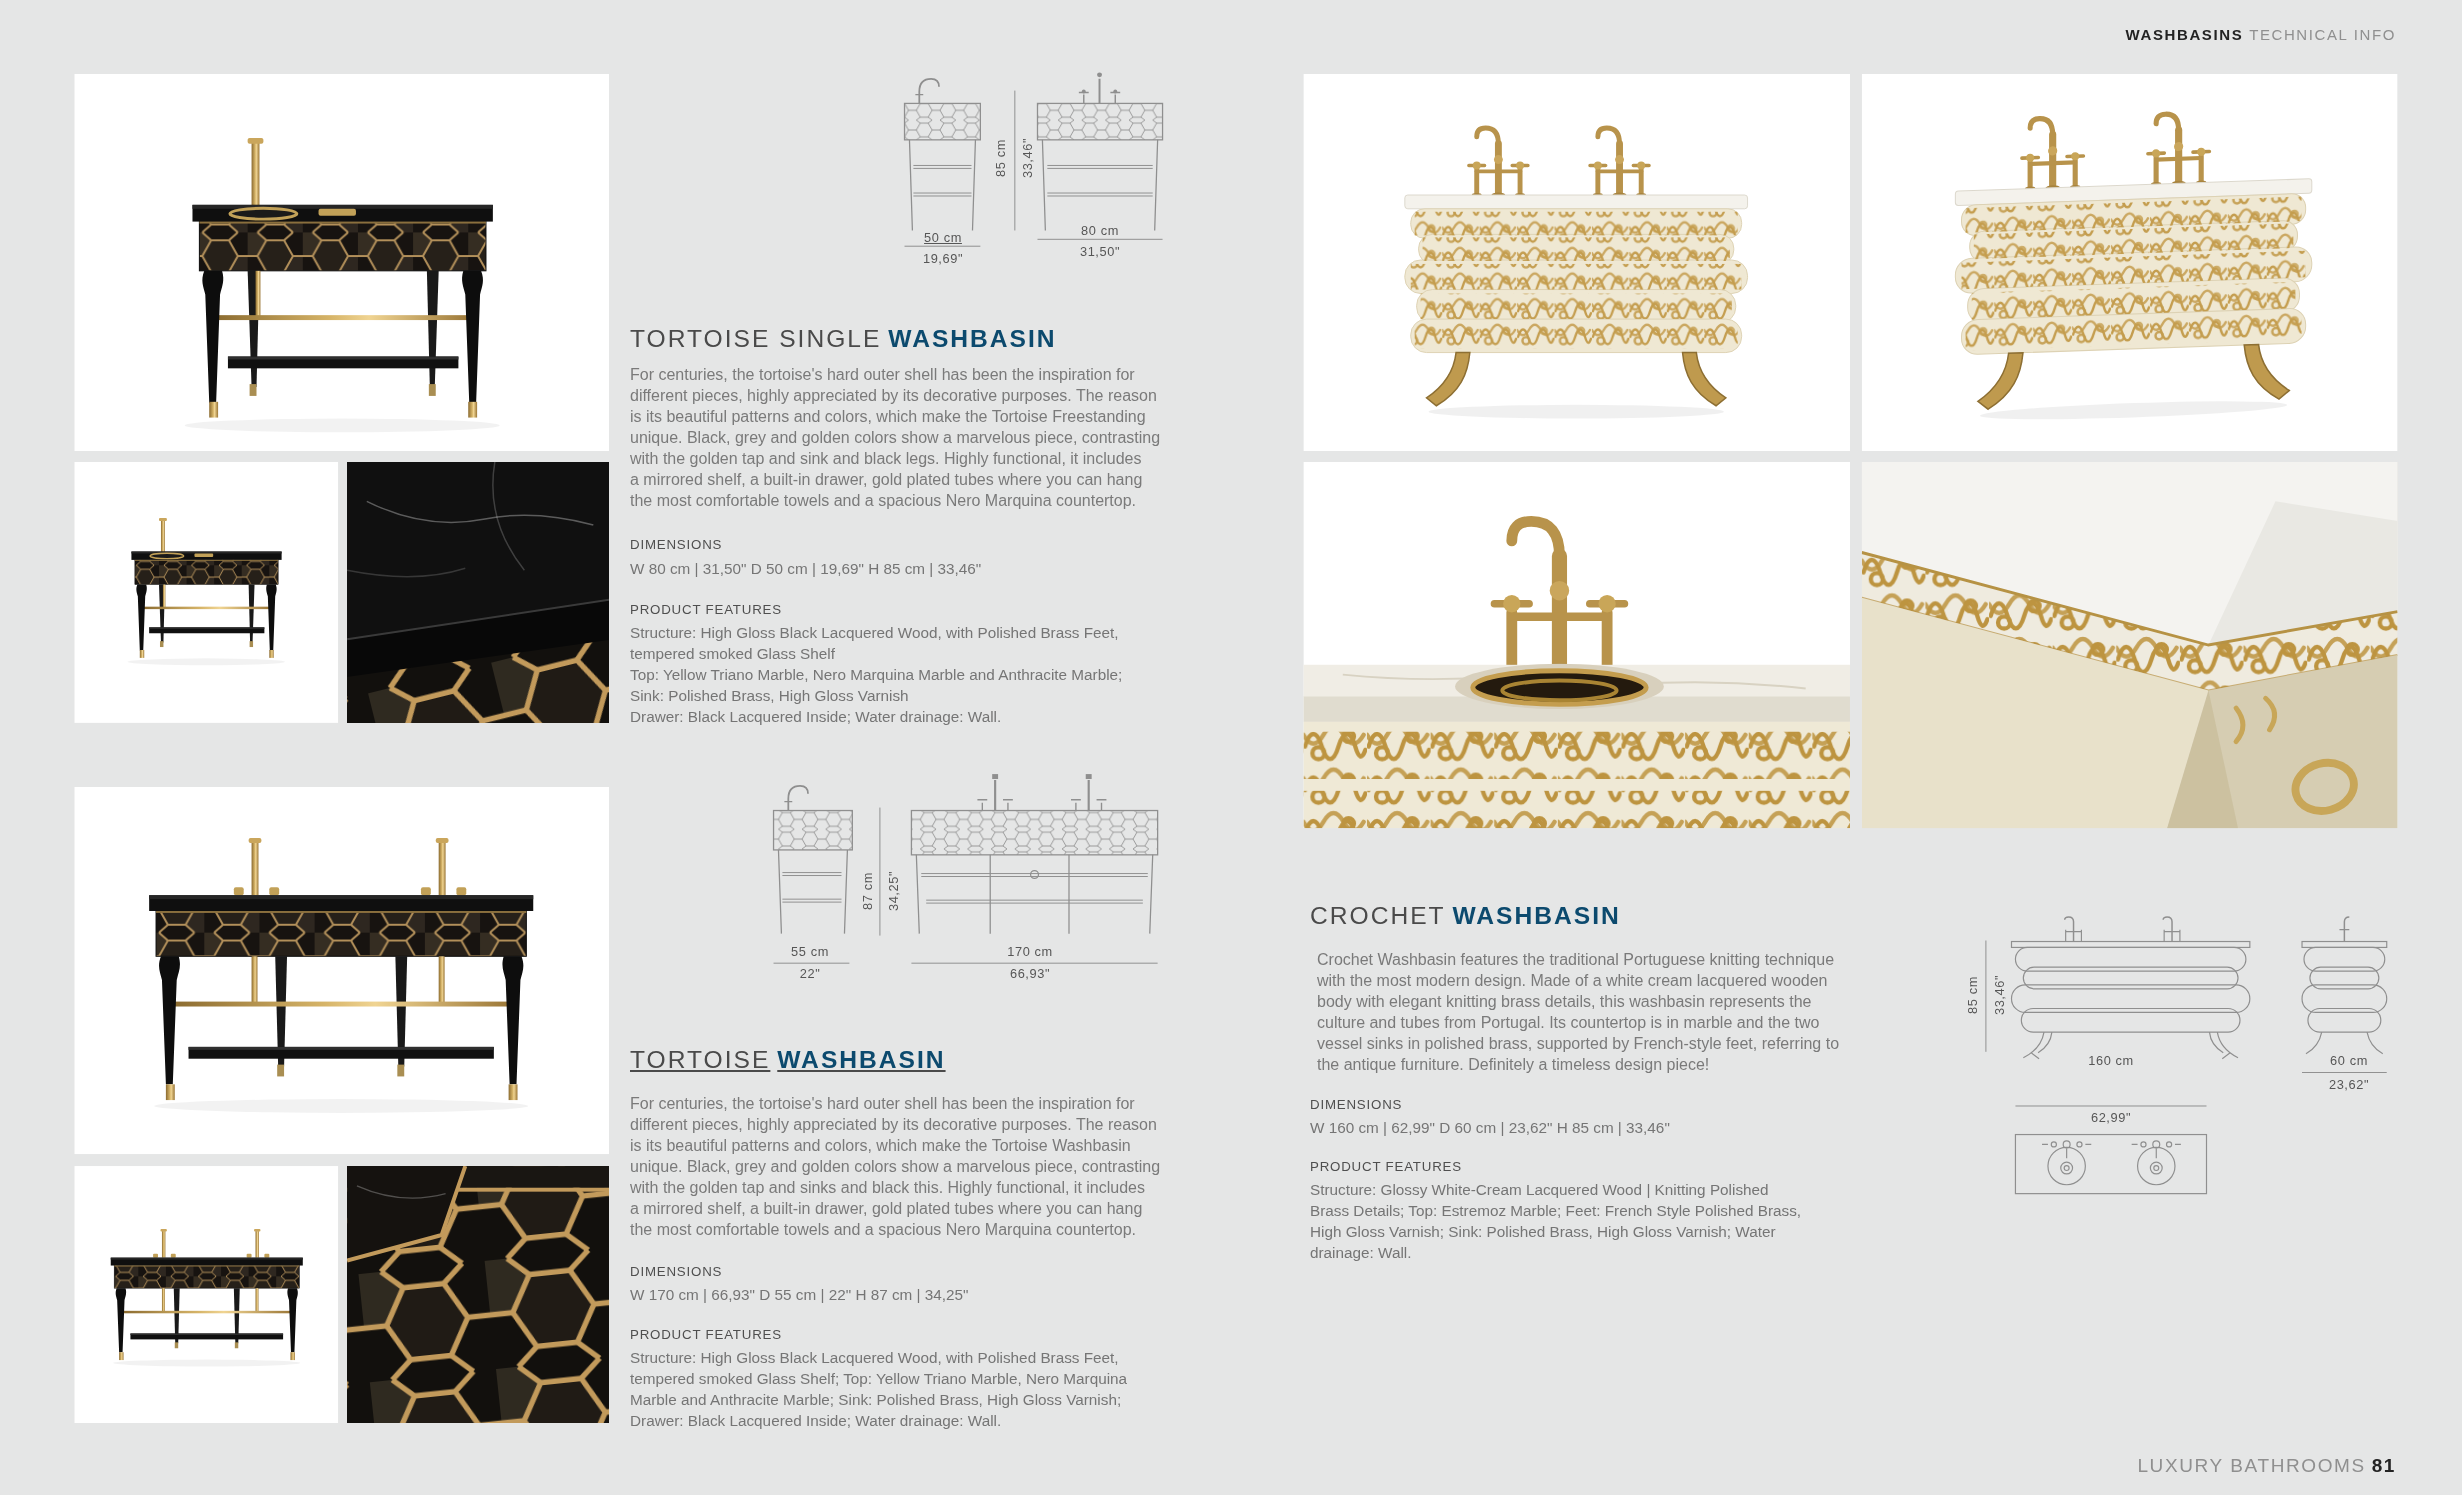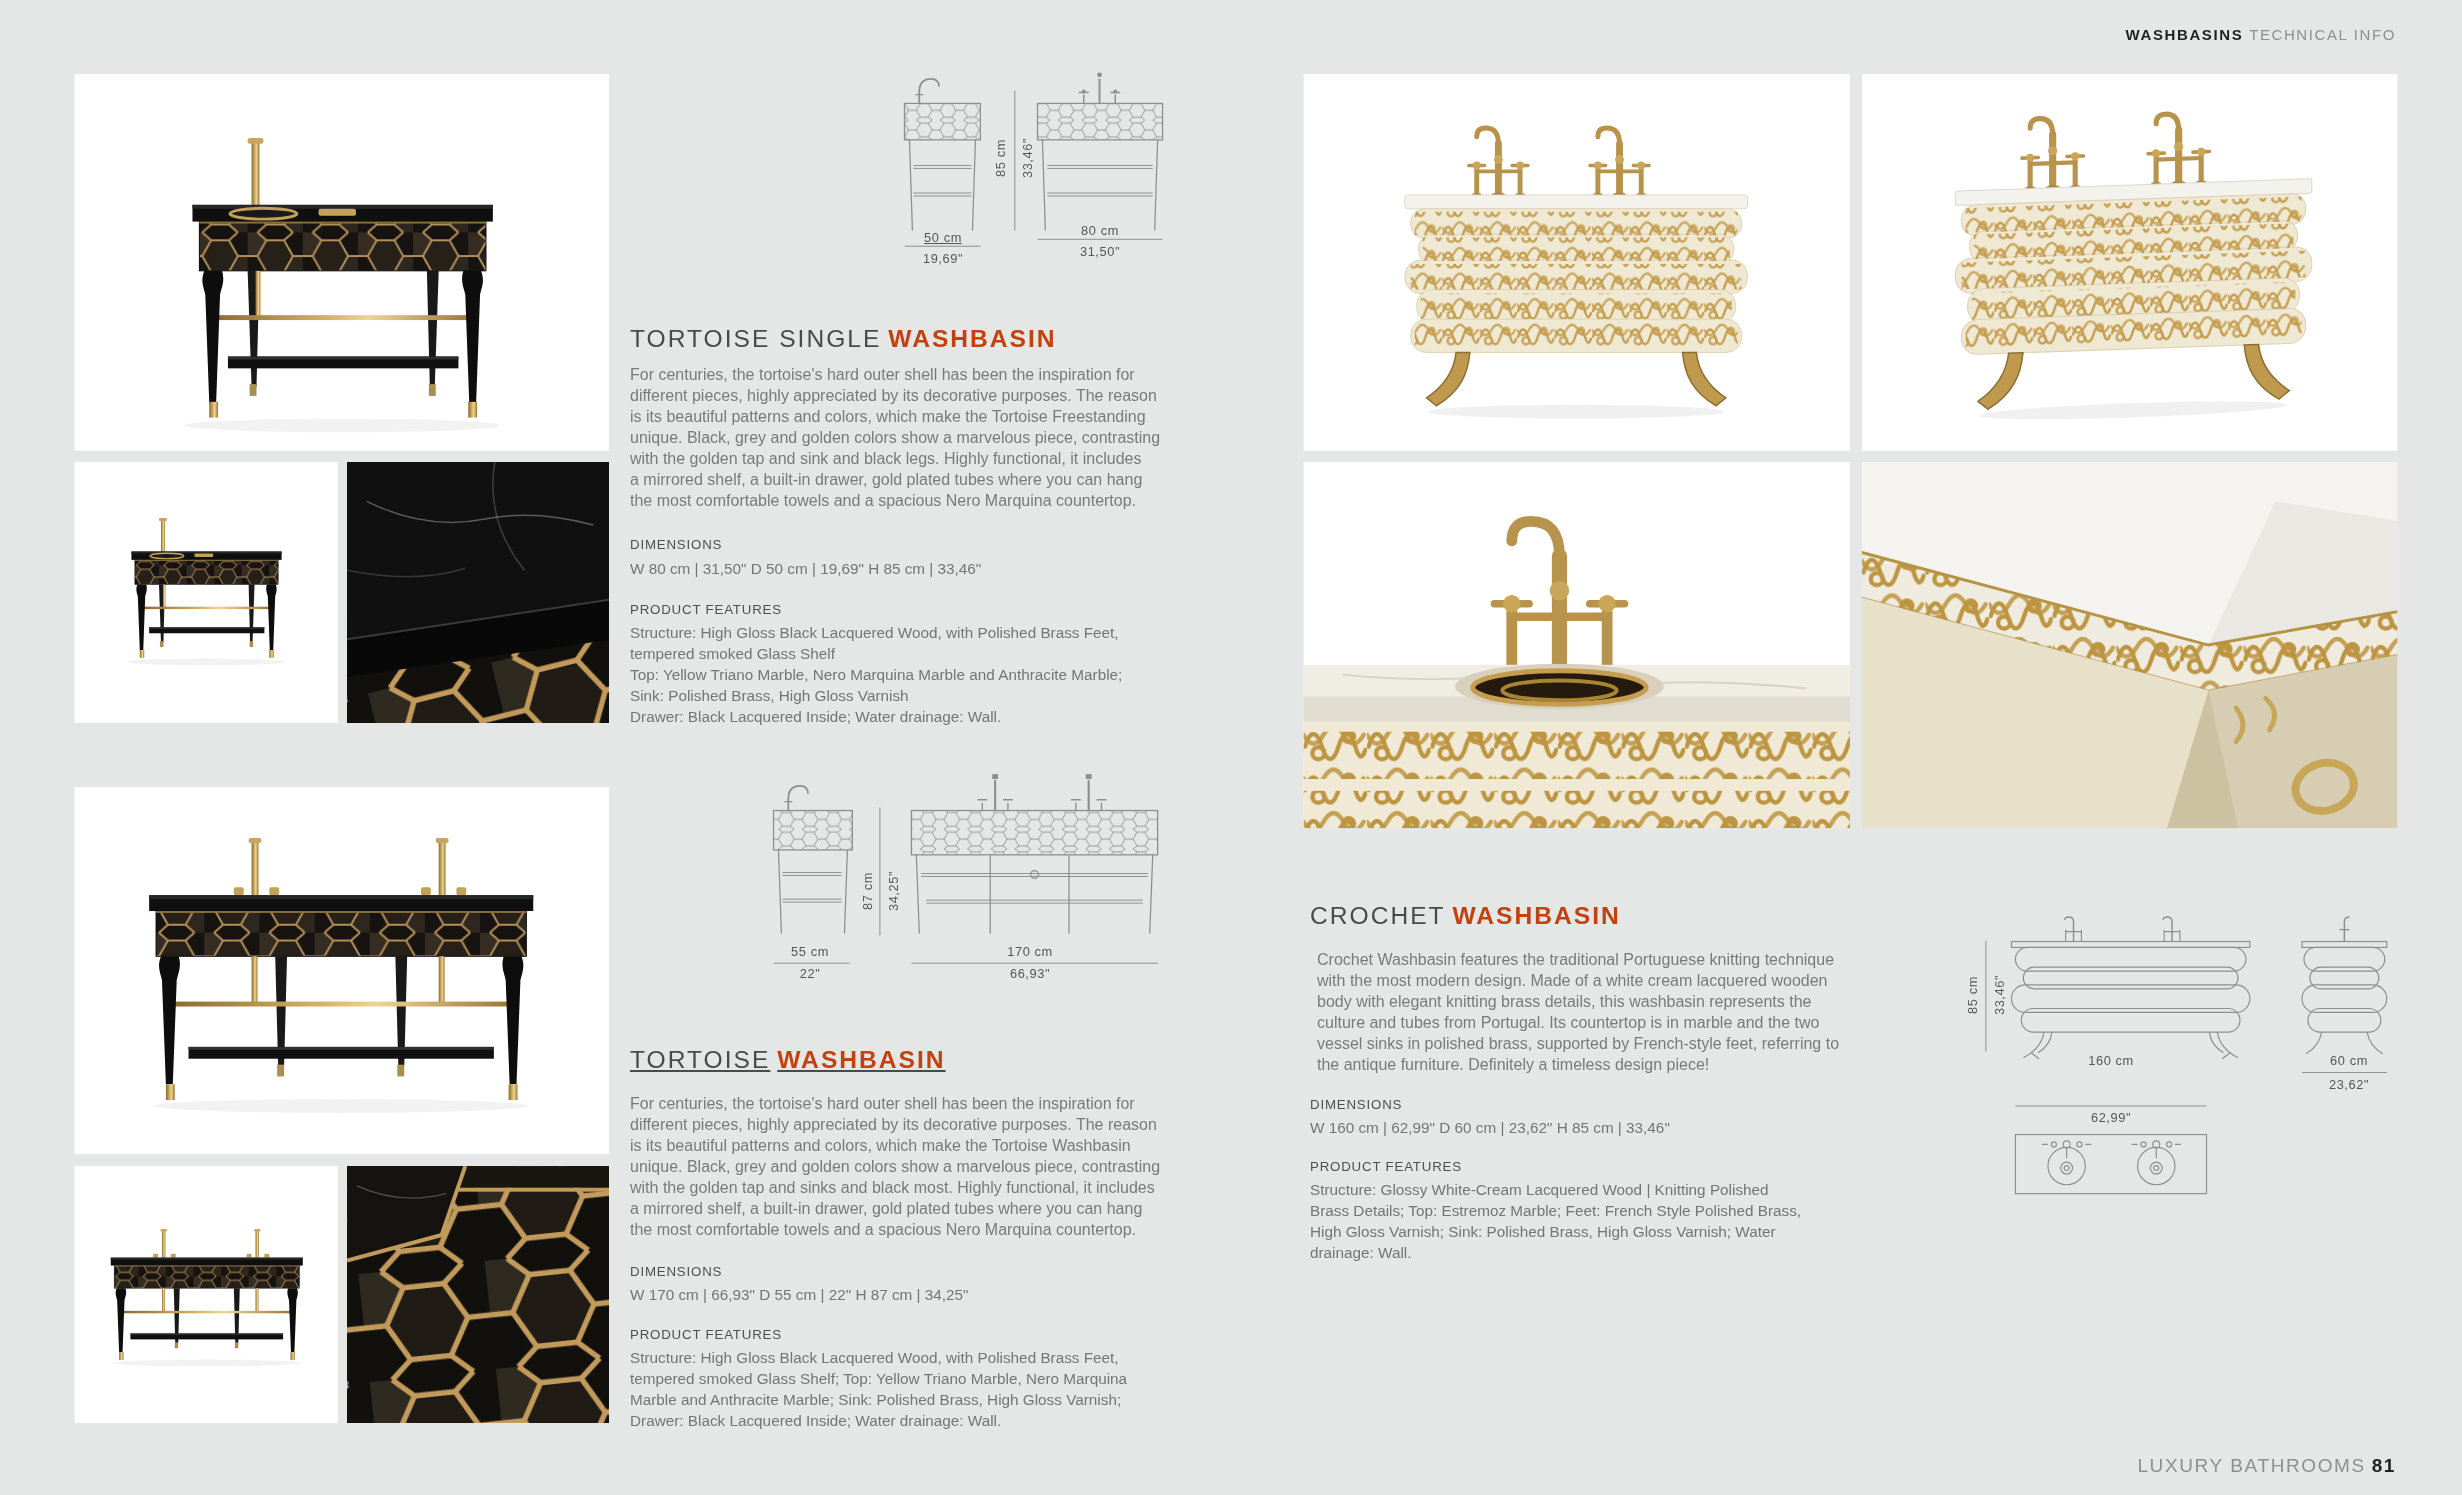--- a/index.html
+++ b/index.html
@@ -10,21 +10,21 @@
     overflow:hidden;
   }
   .art{position:absolute;left:0;top:0;}
   .hdr{position:absolute;top:25.6px;right:67px;font-size:15px;letter-spacing:1.6px;white-space:nowrap;}
   .hdr .b{font-weight:bold;color:#232323;}
   .hdr .l{color:#8f8f8f;margin-left:5.9px;}
   .ftr{position:absolute;top:1455px;right:67px;font-size:19px;letter-spacing:1.6px;white-space:nowrap;}
   .ftr .l{color:#8f8f8f;margin-right:5.9px;}
   .ftr .b{font-weight:bold;color:#232323;}
   .ptitle{position:absolute;font-size:24.6px;letter-spacing:2px;color:#4a4a4a;white-space:nowrap;}
-  .ptitle .b{font-weight:bold;color:#c2410c;margin-left:6.9px;}
+  .ptitle .b{font-weight:bold;color:#0c4a6e;margin-left:6.9px;}
   .desc{position:absolute;font-size:16px;line-height:21px;color:#7a7a7a;white-space:nowrap;}
   .slabel{position:absolute;font-size:13.3px;letter-spacing:0.8px;color:#4f4f4f;white-space:nowrap;}
   .spec{position:absolute;font-size:15.3px;line-height:21px;color:#757575;white-space:nowrap;}
   .dimh{position:absolute;font-size:12.8px;color:#565656;letter-spacing:0.6px;transform:translateX(-50%);white-space:nowrap;}
   .dimv{position:absolute;font-size:12.8px;color:#565656;letter-spacing:0.6px;transform:translate(-50%,-50%) rotate(-90deg);white-space:nowrap;}
 </style>
 </head>
 <body>
 
 <svg class="art" width="2463" height="1495" viewBox="0 0 2500 1518">
@@ -364,21 +364,21 @@
 <div class="dimh" style="left:1100px;top:244px;">31,50"</div>
 
 <div class="ptitle" style="left:630px;top:1046px;text-decoration:underline;">
   <span>TORTOISE</span><span class="b">WASHBASIN</span>
 </div>
 <div class="desc" style="left:630px;top:1093px;">
   <div>For centuries, the tortoise's hard outer shell has been the inspiration for</div>
   <div>different pieces, highly appreciated by its decorative purposes. The reason</div>
   <div>is its beautiful patterns and colors, which make the Tortoise Washbasin</div>
   <div>unique. Black, grey and golden colors show a marvelous piece, contrasting</div>
-  <div>with the golden tap and sinks and black most. Highly functional, it includes</div>
+  <div>with the golden tap and sinks and black this. Highly functional, it includes</div>
   <div>a mirrored shelf, a built-in drawer, gold plated tubes where you can hang</div>
   <div>the most comfortable towels and a spacious Nero Marquina countertop.</div>
 </div>
 <div class="slabel" style="left:630px;top:1264px;">DIMENSIONS</div>
 <div class="spec" style="left:630px;top:1284px;">W 170 cm | 66,93" D 55 cm | 22" H 87 cm | 34,25"</div>
 <div class="slabel" style="left:630px;top:1327px;">PRODUCT FEATURES</div>
 <div class="spec" style="left:630px;top:1347px;">
   <div>Structure: High Gloss Black Lacquered Wood, with Polished Brass Feet,</div>
   <div>tempered smoked Glass Shelf; Top: Yellow Triano Marble, Nero Marquina</div>
   <div>Marble and Anthracite Marble; Sink: Polished Brass, High Gloss Varnish;</div>

